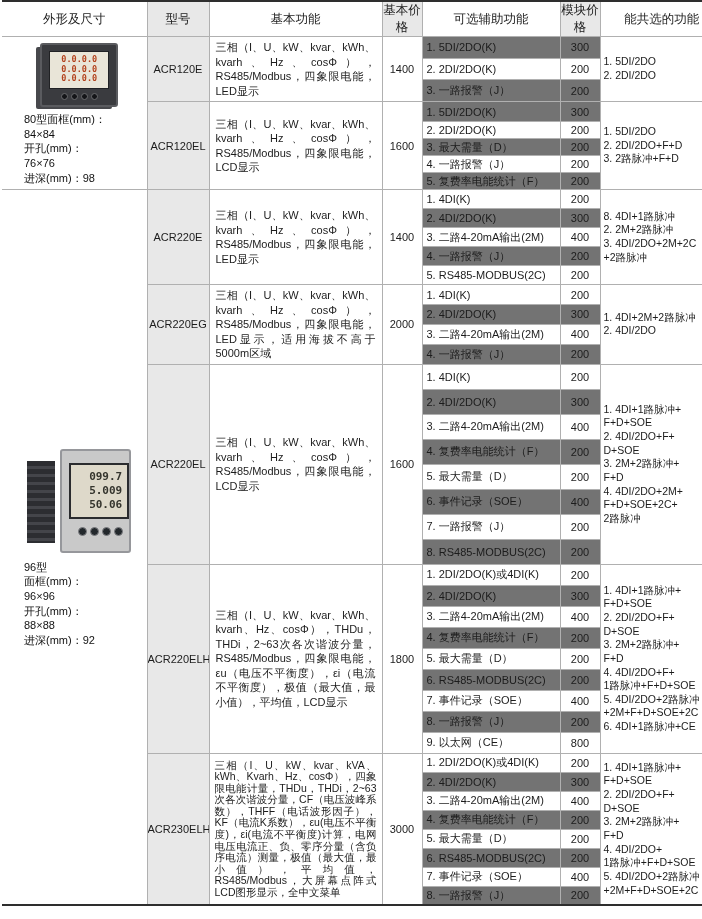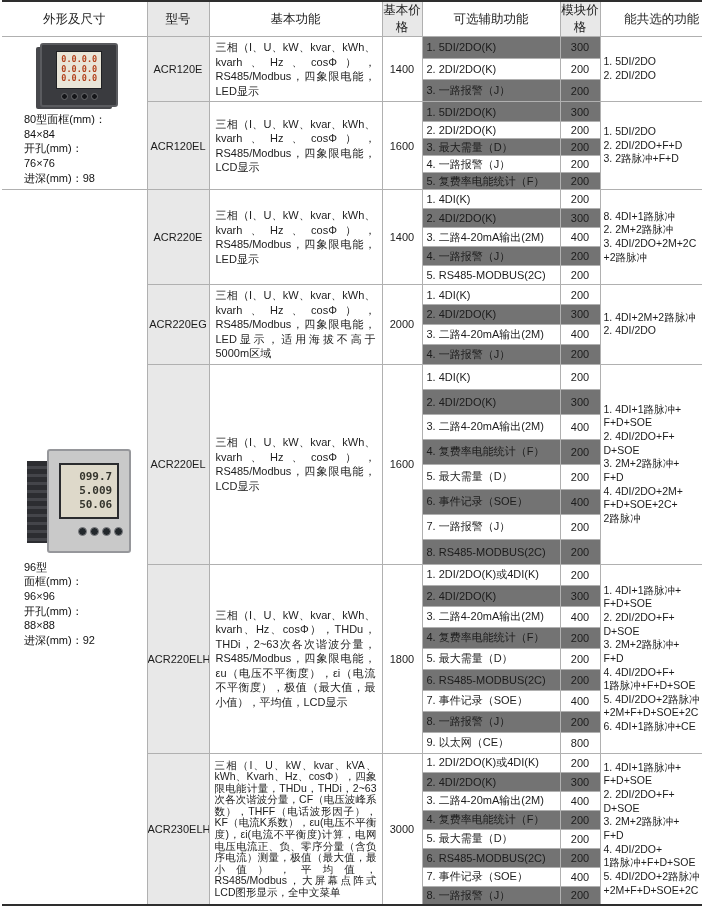--- a/index.html
+++ b/index.html
@@ -41,38 +41,38 @@
   td.appearance-cell { vertical-align:middle; padding:6px 4px 4px 14px; }
   .caption { font-size:11px; line-height:1.33; margin-top:5px; padding-left:8px; color:#111; }
   
   .meter-wrap { display:flex; justify-content:center; }
   .meter80 {
     width:78px; height:64px; background:#3a3b3f; border:2px solid #5a5b5f; border-radius:3px;
     display:flex; flex-direction:column; align-items:center; justify-content:center; gap:2px;
     box-shadow:-5px 3px 0 -1px #47484c;
   }
   .m80-screen {
-    width:46px; height:38px; background:#e9e5d8; border:1px solid #202124;
+    width:60px; height:38px; background:#e9e5d8; border:1px solid #202124;
     display:flex; flex-direction:column; align-items:center; justify-content:center;
     font-family:"DejaVu Sans Mono", monospace; font-size:8.5px; font-weight:bold;
     line-height:1.1; color:#b3431e;
   }
   .m80-btns, .m96-btns { display:flex; gap:3px; margin-top:2px; }
   .m80-btns span {
     width:7px; height:7px; border-radius:50%; background:#141518; border:1px solid #6a6b6e;
   }
   .meter96 { position:relative; width:104px; height:106px; }
   .m96-side {
     position:absolute; left:0; top:12px; width:28px; height:82px;
     background:repeating-linear-gradient(#2c2d31 0 5px, #44454a 5px 8px);
   }
   .m96-face {
-    position:absolute; right:0; top:0; width:84px; height:104px;
+    position:absolute; right:0; top:0; width:71px; height:104px;
     background:#c9c9c9; border:2px solid #96979b; border-radius:3px;
-    display:flex; flex-direction:column; align-items:center;
+    display:flex; flex-direction:column; align-items:flex-end;
   }
   .m96-screen {
     margin-top:12px; width:60px; height:56px; background:#ded9ca; border:2px solid #2a2b2e;
     display:flex; flex-direction:column; justify-content:center; align-items:flex-end;
     padding:2px 5px; font-family:"DejaVu Sans Mono", monospace; font-size:11px;
     font-weight:bold; line-height:1.25; color:#35352e;
   }
   .m96-btns { margin-top:8px; align-self:flex-end; margin-right:6px; }
   .m96-btns span {
     width:9px; height:9px; border-radius:50%; background:#23282c; border:1px solid #7d7e82;

